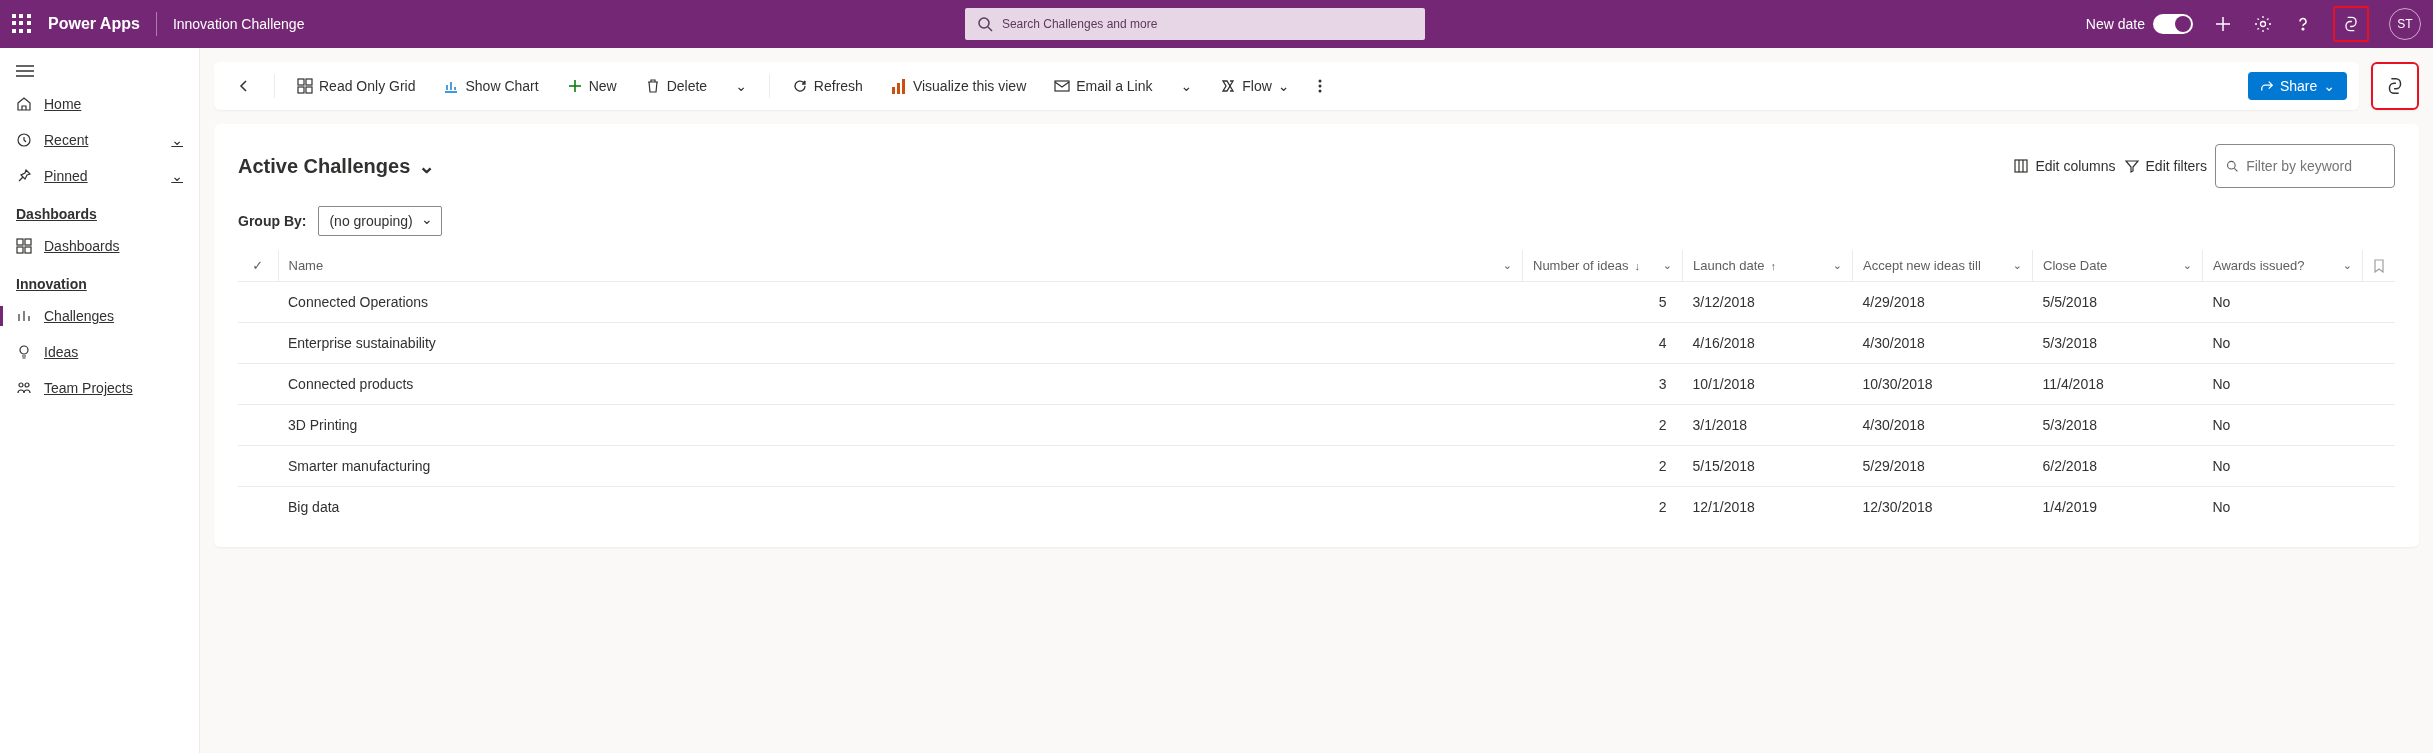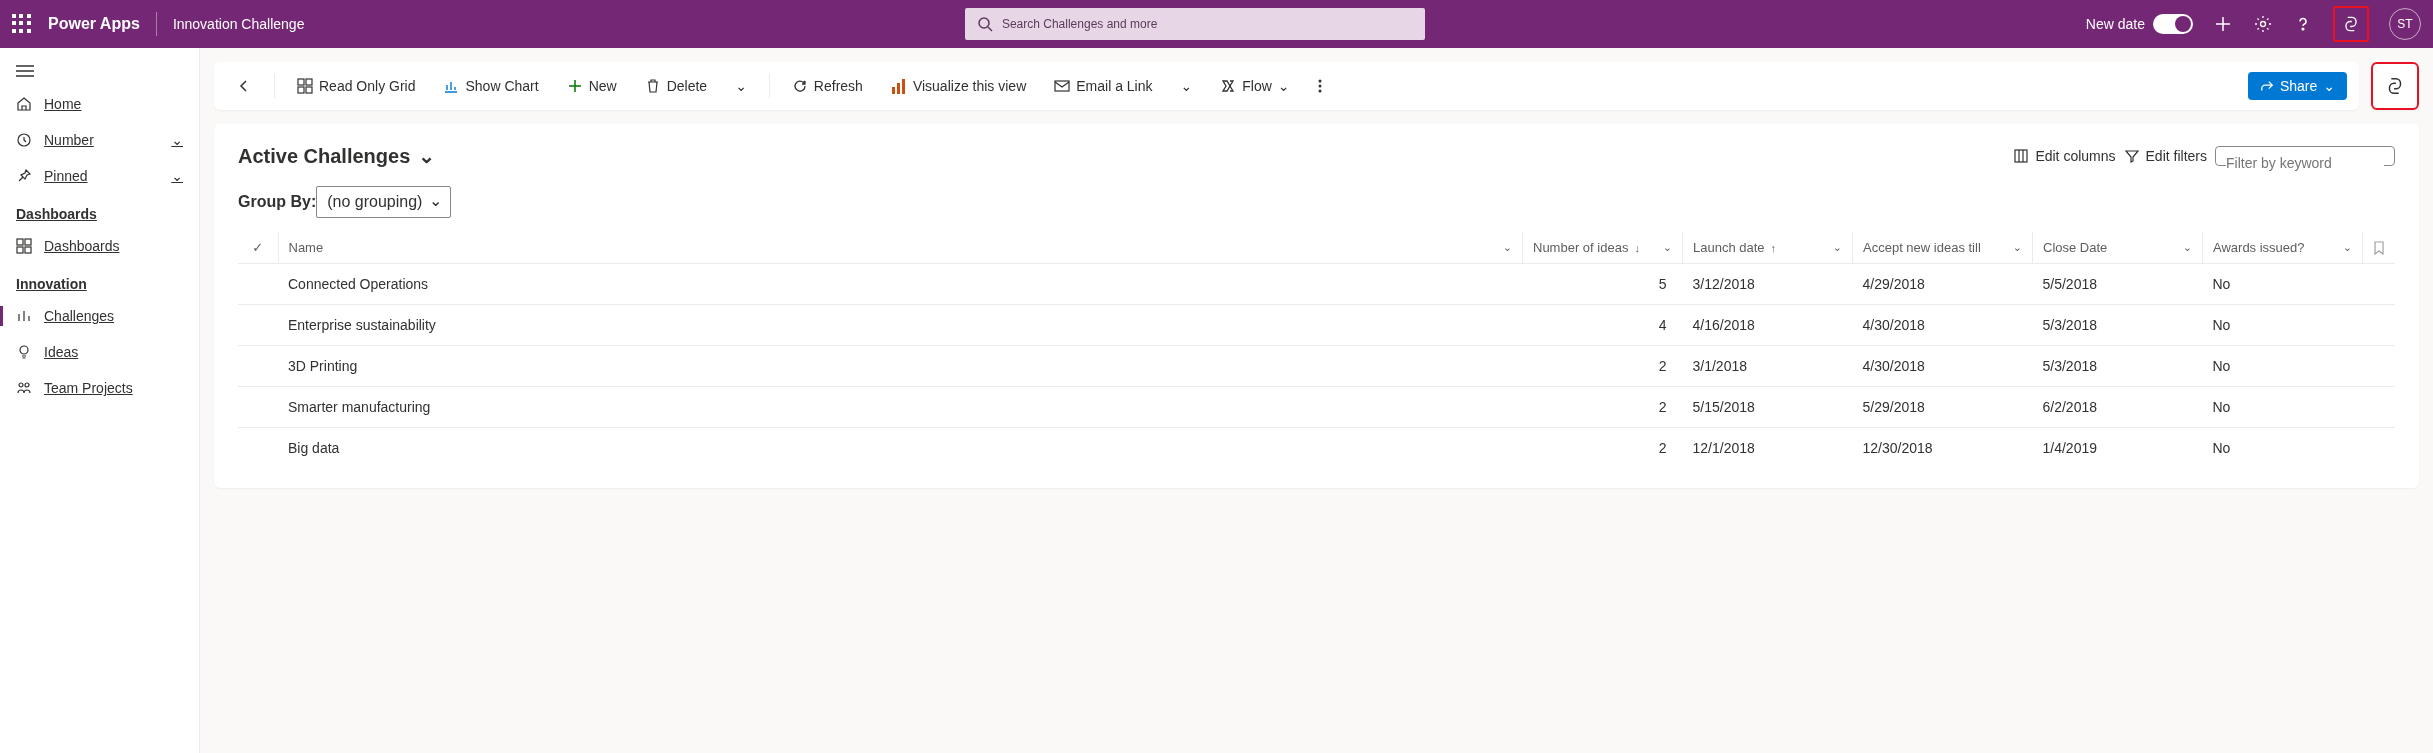--- a/index.html
+++ b/index.html
@@ -113,26 +113,26 @@
     
     .card {
       background:#fff; border-radius:6px; margin-top:14px;
       padding: 20px 24px; box-shadow:0 1px 2px rgba(0,0,0,0.05);
     }
     .view-header { display:flex; align-items:center; gap:16px; }
     .view-title { font-size:20px; font-weight:600; display:flex; align-items:center; gap:8px; cursor:pointer;}
     .view-actions { margin-left:auto; display:flex; align-items:center; gap:8px; }
     .link-btn { display:flex; align-items:center; gap:6px; cursor:pointer; }
     .filter-input {
-      border:1px solid #8a8886; border-radius:4px; height:20px; width:180px;
-      display:flex; align-items:flex-start; gap:8px; padding:0 10px;flex-direction:column;
+      border:1px solid #8a8886; border-radius:4px; height:44px; width:180px;
+      display:flex; align-items:center; gap:8px; padding:0 10px;
     }
     .filter-input input { border:none; outline:none; width:100%; font-size:14px; }
 
-    .groupby { margin-top:18px; display:flex; align-items:center; font-size:16px;}
+    .groupby { margin-top:18px; display:flex; align-items:center; gap:12px; font-size:14px;}
     .groupby-select {
       border:1px solid #8a8886; border-radius:2px; padding:6px 28px 6px 10px;
       position:relative; cursor:pointer; background:#fff;
     }
     .groupby-select::after { content:'⌄'; position:absolute; right:8px; top:4px; }
 
     
     .grid { margin-top: 14px; width:100%; border-collapse:collapse; }
     .grid th {
       text-align:left; font-weight:400; font-size:13px; color:#605e5c;
@@ -235,21 +235,21 @@
       </span>
       <span>Home</span>
     </div>
     <div class="sb-item">
       <span class="cmd-ico">
         <svg width="16" height="16" viewBox="0 0 16 16" fill="none" stroke="#323130" stroke-width="1.2">
             <circle cx="8" cy="8" r="6"></circle>
             <path d="M8 5v3l2 2"></path>
           </svg>
       </span>
-      <span>Number</span>
+      <span>Recent</span>
       <span class="sb-chevron">⌄</span>
     </div>
     <div class="sb-item">
       <span class="cmd-ico">
         <svg width="16" height="16" viewBox="0 0 16 16" fill="none" stroke="#323130" stroke-width="1.2">
             <path d="M10 2l4 4-3 1-2 4-2-2-4 4 4-4-2-2 4-2z"></path>
           </svg>
       </span>
       <span>Pinned</span>
       <span class="sb-chevron">⌄</span>
@@ -510,20 +510,30 @@
               <td>Enterprise sustainability</td>
               <td class="num">4</td>
               <td>4/16/2018</td>
               <td>4/30/2018</td>
               <td>5/3/2018</td>
               <td>No</td>
               <td></td>
             </tr>
             <tr>
               <td></td>
+              <td>Connected products</td>
+              <td class="num">3</td>
+              <td>10/1/2018</td>
+              <td>10/30/2018</td>
+              <td>11/4/2018</td>
+              <td>No</td>
+              <td></td>
+            </tr>
+            <tr>
+              <td></td>
               <td>3D Printing</td>
               <td class="num">2</td>
               <td>3/1/2018</td>
               <td>4/30/2018</td>
               <td>5/3/2018</td>
               <td>No</td>
               <td></td>
             </tr>
             <tr>
               <td></td>

